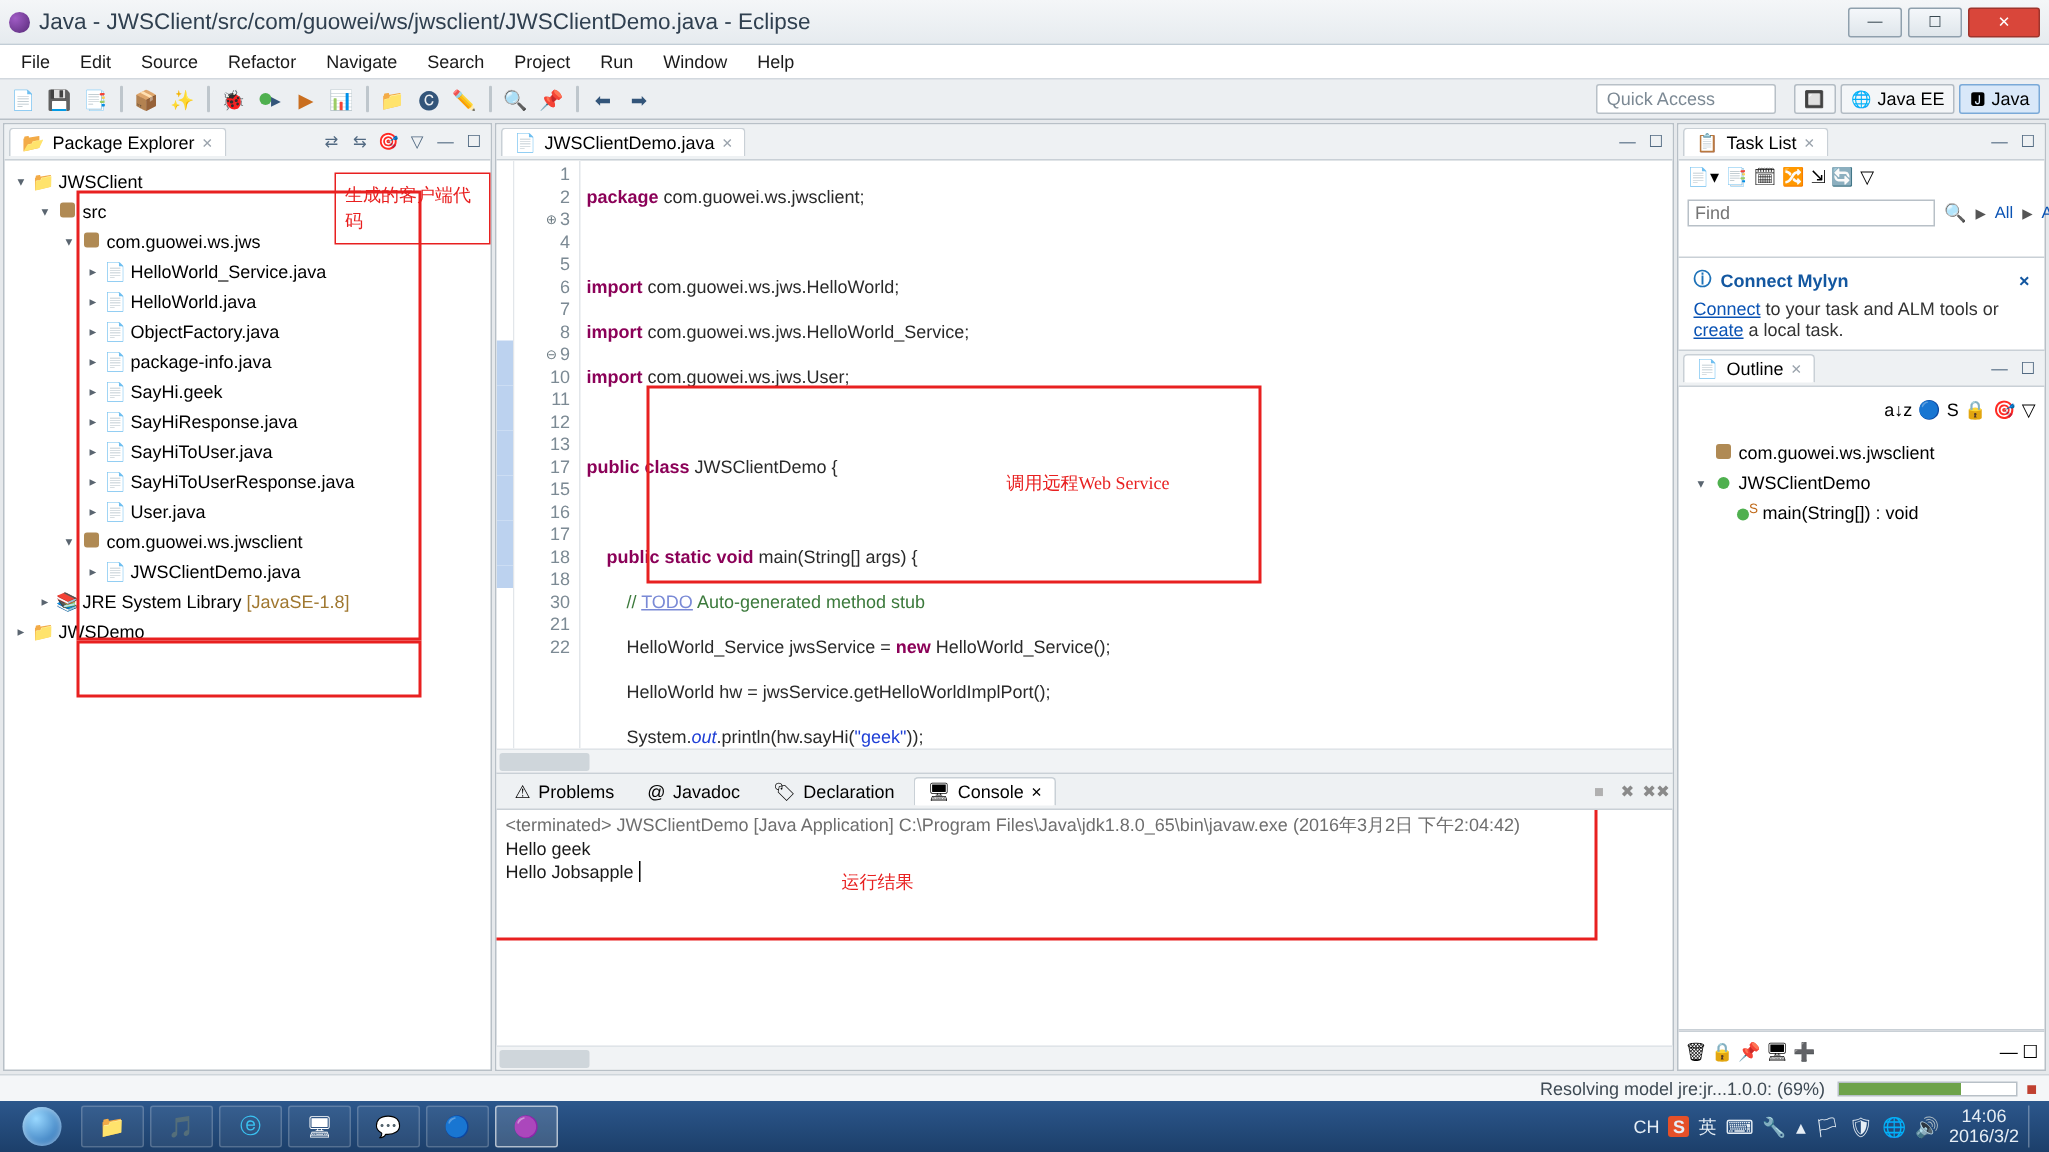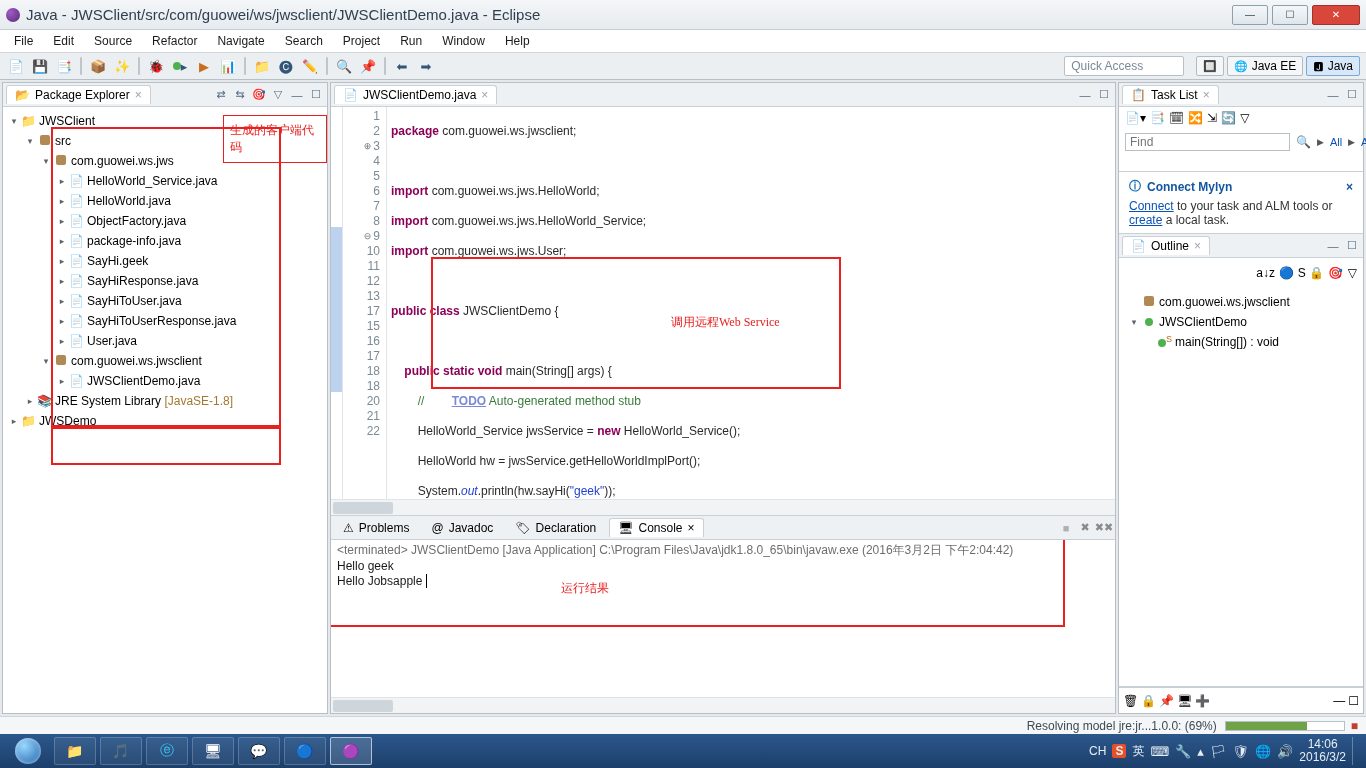--- a/index.html
+++ b/index.html
@@ -55,21 +55,21 @@
 .editor-wrap { flex:1; display:flex; font-family:Consolas,monospace; font-size:13px; overflow:hidden; position:relative; }
 .gutter { width:44px; background:#fff; border-right:1px solid #e2e6ea; text-align:right; padding:2px 6px 2px 2px; color:#7c8a94; line-height:15px; }
 .gutter .g { height:15px; display:flex; justify-content:flex-end; align-items:center; gap:2px; }
 .gutter .exp { color:#6d7b83; font-size:9px; width:8px; }
 .code { flex:1; padding:2px 4px; line-height:15px; white-space:pre; color:#2a2a2a; }
 .code .ln { height:15px; }
 .kw { color:#8b0158; font-weight:bold; }
 .str { color:#1f3fd6; }
 .cm { color:#3c7a3c; }
 .fld { color:#1f3fd6; font-style:italic; }
-.todo { color:#7a8ad6; font-weight:bold; text-decoration:underline;margin-left:24px; }
+.todo { color:#7a8ad6; font-weight:normal; text-decoration:underline; }
 .leftstrip { width:12px; background:#fff; border-right:1px solid #e2e6ea; }
 .leftstrip .mark { height:15px; }
 .leftstrip .mark.blue { background:#bcd2ef; }
 
 
 .bottom { height:198px; border-top:1px solid #c9d0d6; display:flex; flex-direction:column; }
 .bottom .tabbar { background:#eef1f3; }
 .bottom .tabbar .tab2 { padding:2px 8px; display:flex; align-items:center; gap:5px; border:1px solid transparent; }
 .bottom .tabbar .tab2.active { background:#fff; border:1px solid #c9d0d6; border-bottom:none; border-radius:3px 3px 0 0; }
 .console-body { flex:1; overflow:auto; font-family:Consolas,monospace; font-size:12px; padding:2px 6px; position:relative; }
@@ -309,21 +309,21 @@
             <div class="g">10</div>
             <div class="g">11</div>
             <div class="g">12</div>
             <div class="g">13</div>
             <div class="g">17</div>
             <div class="g">15</div>
             <div class="g">16</div>
             <div class="g">17</div>
             <div class="g">18</div>
             <div class="g">18</div>
-            <div class="g">20</div>
+            <div class="g">30</div>
             <div class="g">21</div>
             <div class="g">22</div>
         </div>
         <div class="code">
 <div class="ln"><span class="kw">package</span> com.guowei.ws.jwsclient;</div>
 <div class="ln"></div>
 <div class="ln"><span class="kw">import</span> com.guowei.ws.jws.HelloWorld;</div>
 <div class="ln"><span class="kw">import</span> com.guowei.ws.jws.HelloWorld_Service;</div>
 <div class="ln"><span class="kw">import</span> com.guowei.ws.jws.User;</div>
 <div class="ln"></div>

